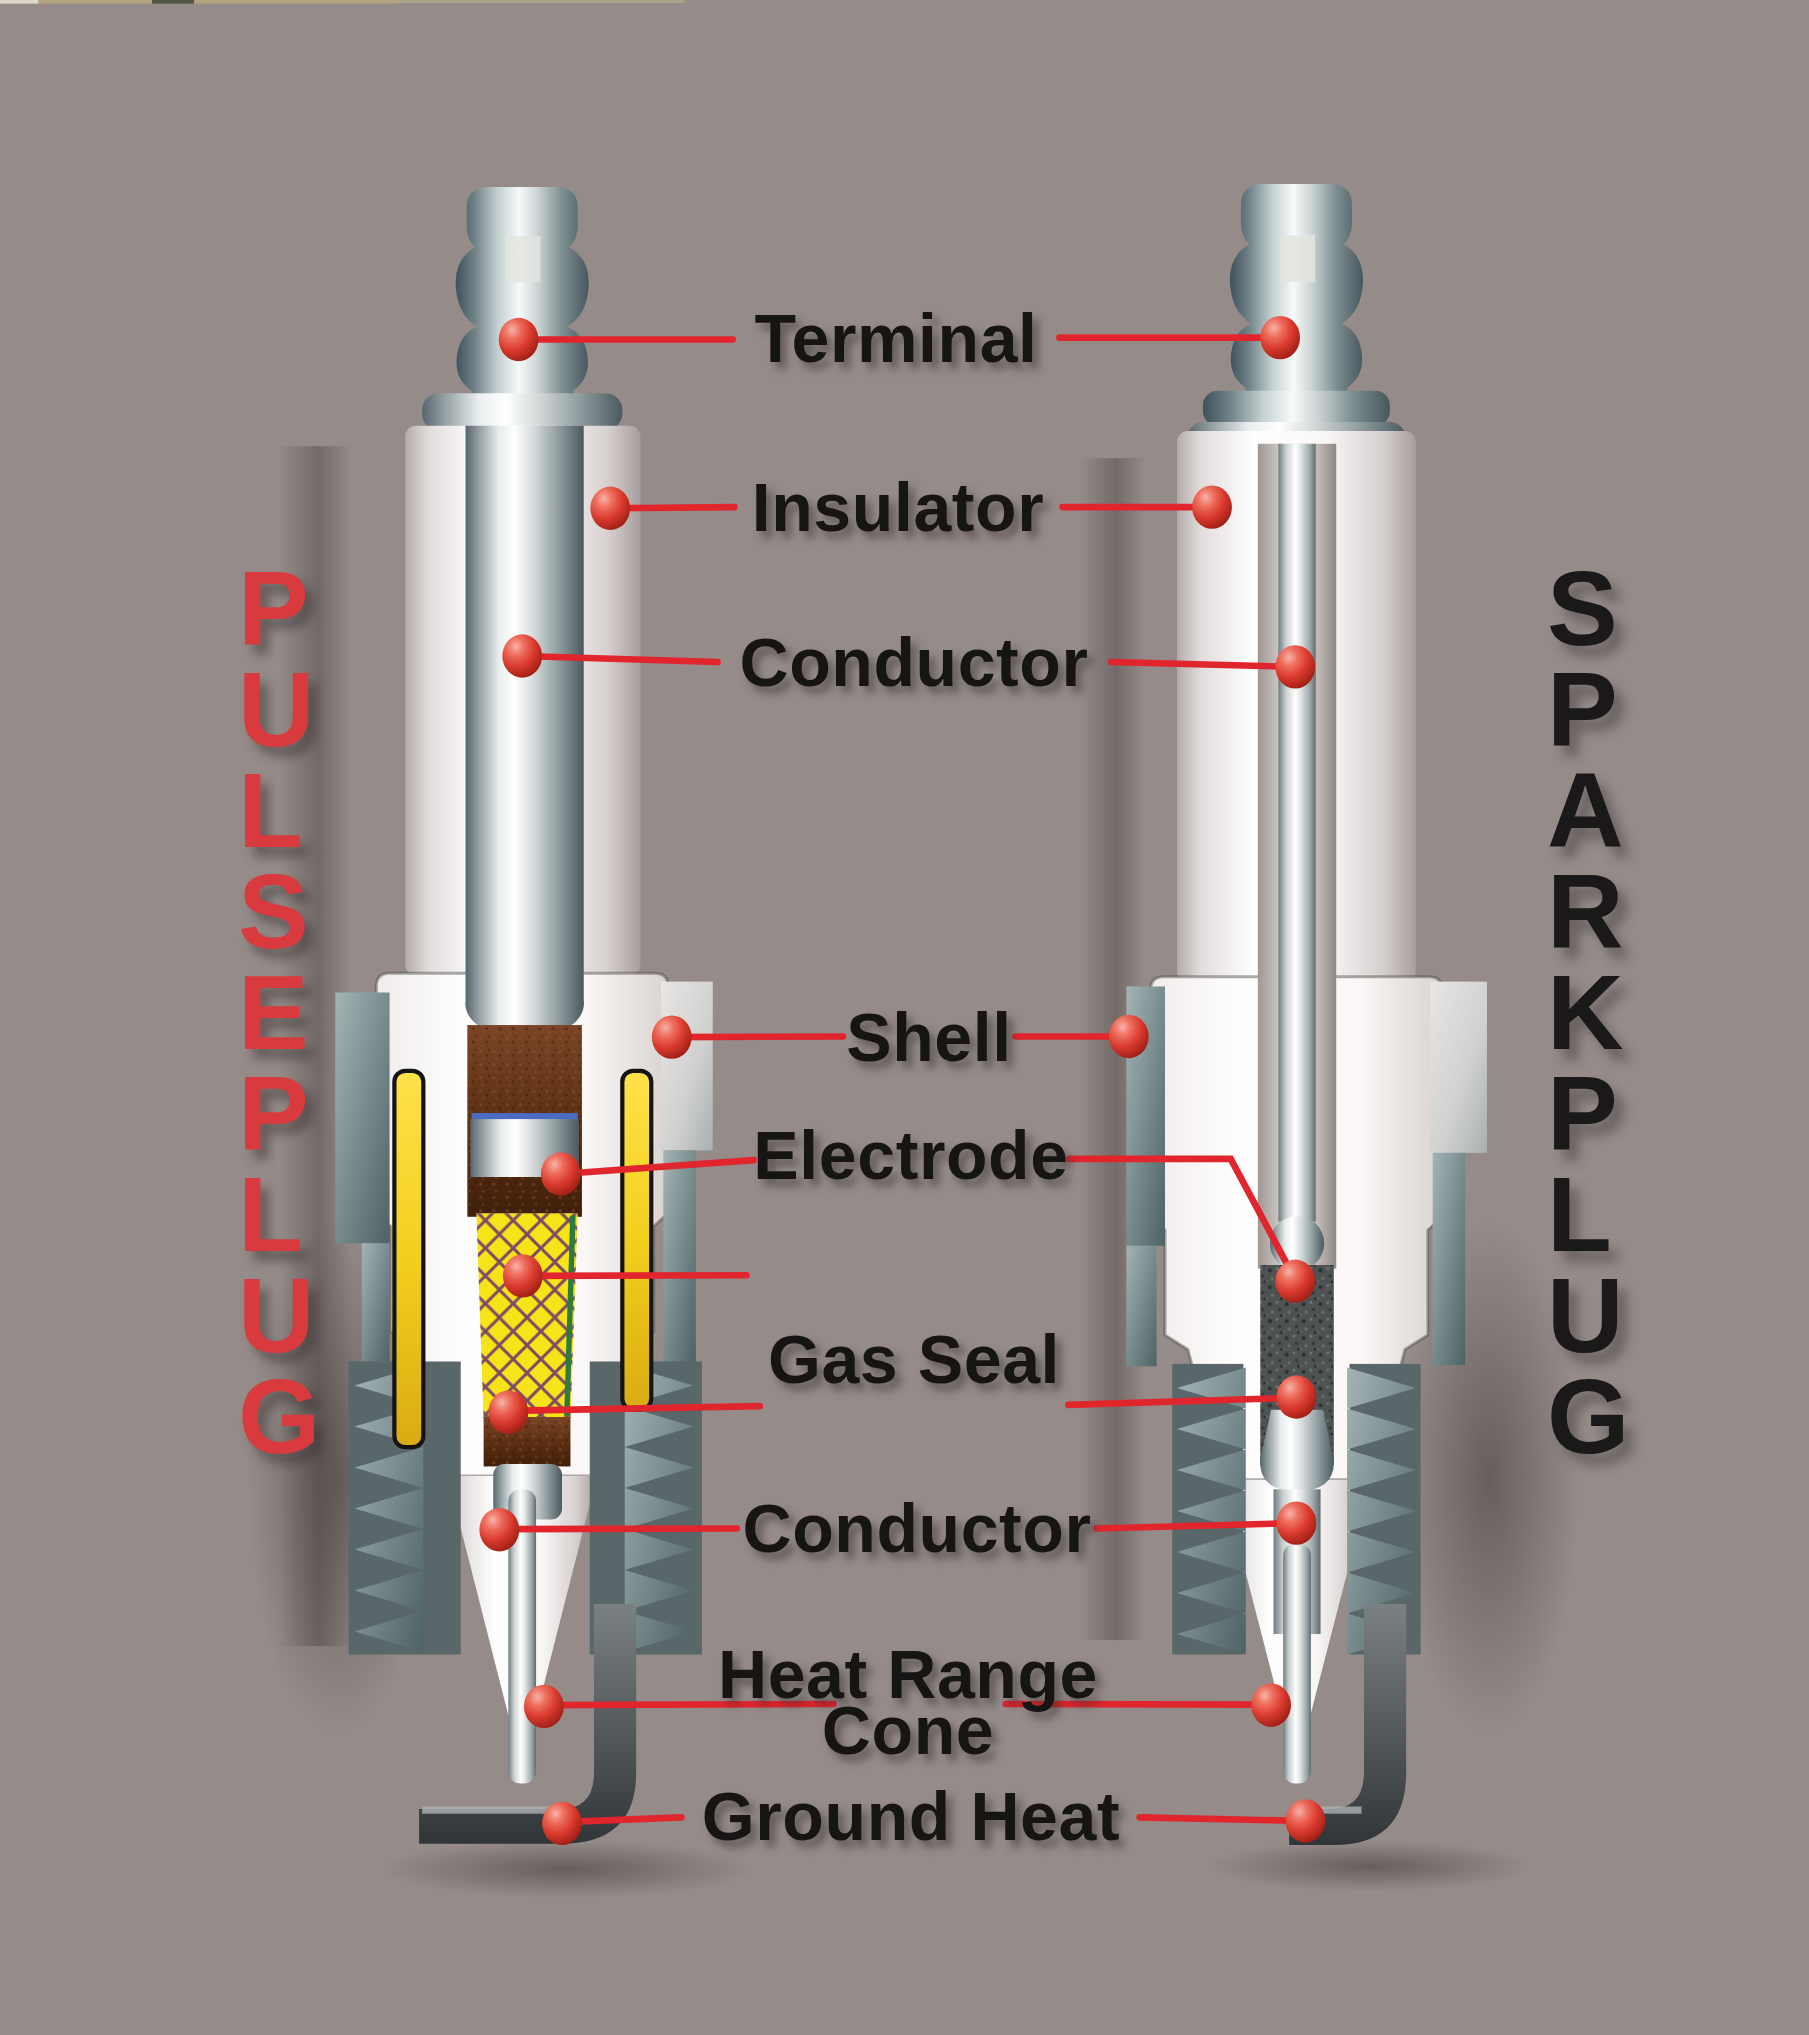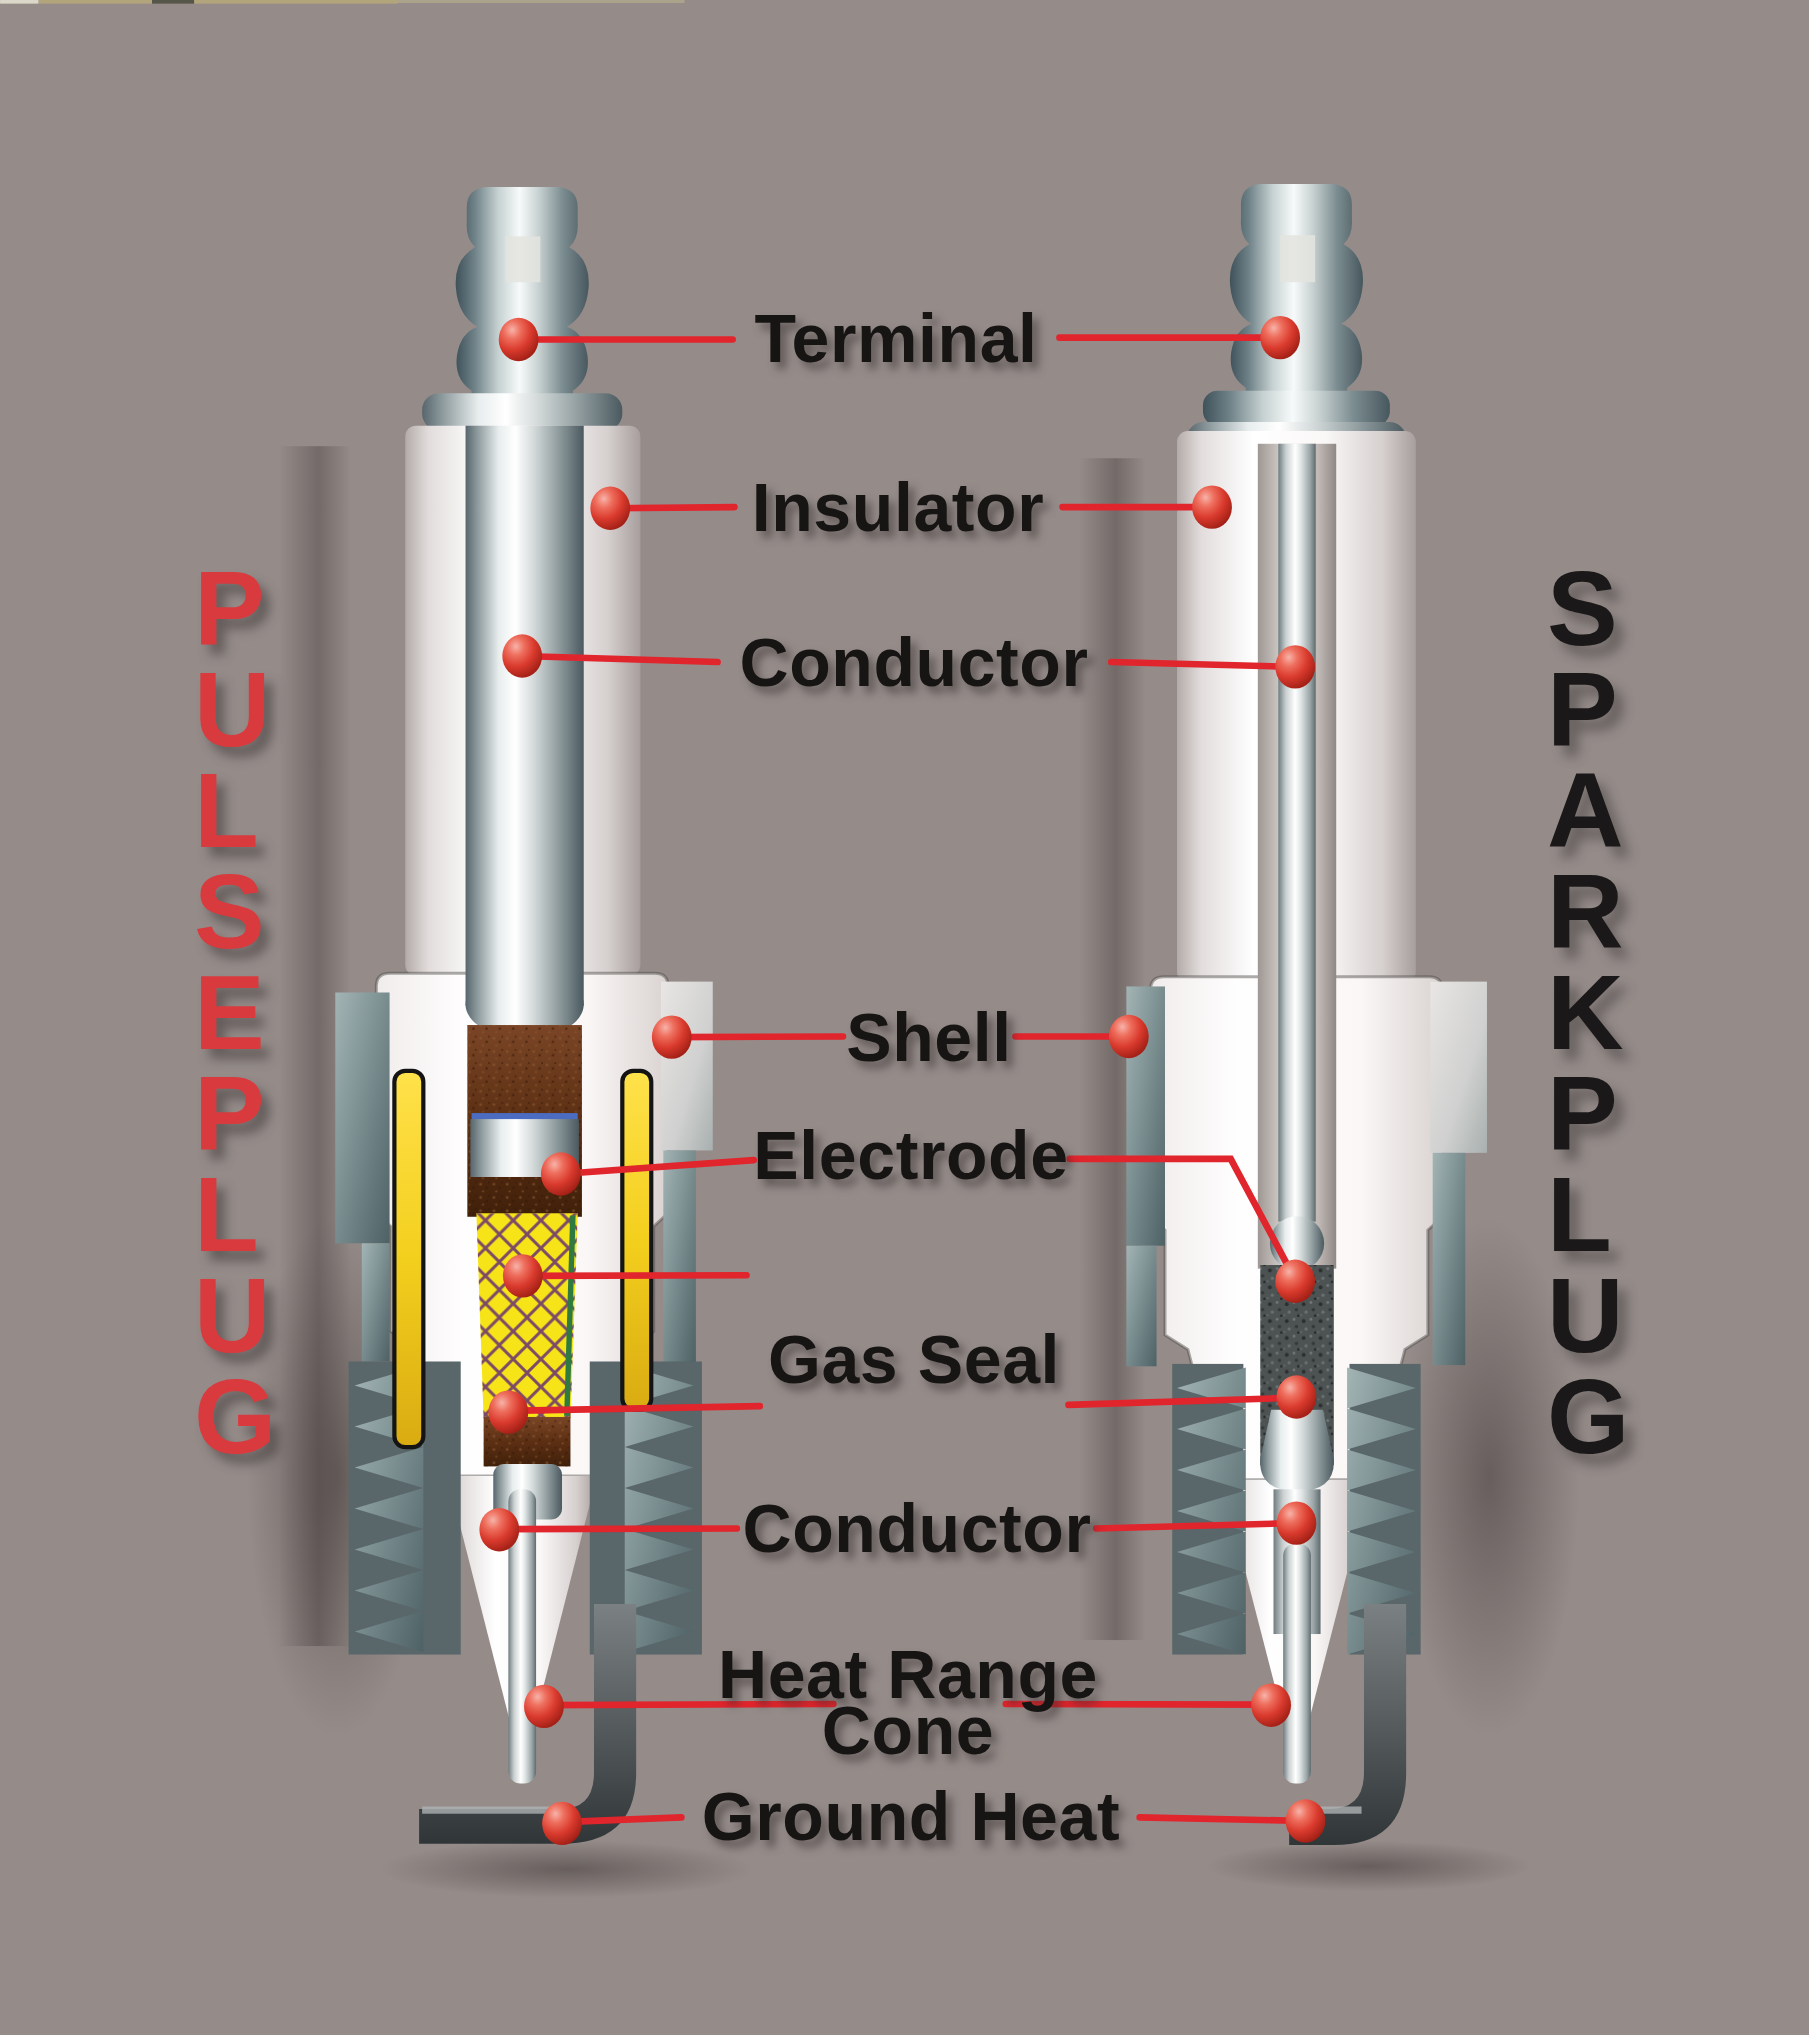--- a/index.html
+++ b/index.html
@@ -7,21 +7,21 @@
          font-family:"Liberation Sans",sans-serif;}
   .stage svg{position:absolute;left:0;top:0;}
   .lbl{position:absolute;transform:translate(-50%,-50%);font-size:68px;font-weight:bold;
        color:#171514;white-space:nowrap;letter-spacing:0.6px;
        text-shadow:6px 7.2px 8.4px rgba(52,46,44,.55);z-index:5;}
   .lbl.capacitor{color:#ffd415;
        text-shadow:0 0 5.4px rgba(240,75,32,.95),0 0 1.8px rgba(235,70,30,.95),7.2px 8.4px 9.6px rgba(70,60,55,.55);}
   .lbl.two-line{white-space:normal;width:476px;text-align:center;line-height:.82em;}
   .vtitle{position:absolute;width:3.6px;word-break:break-all;line-height:101px;font-size:106px;
        font-weight:bold;z-index:5;}
-  .vtitle.left{color:#d93a3e;text-shadow:8.4px 9.6px 11px rgba(52,46,44,.5);}
+  .vtitle.left{color:#d93a3e;text-shadow:8.4px 9.6px 11px rgba(52,46,44,.5);margin-left:44px;}
   .vtitle.right{color:#1a1818;text-shadow:9.6px 11px 12px rgba(52,46,44,.45);}
 </style>
 </head>
 <body>
 
 <div class="stage">
 
 <svg width="1809" height="2035" viewBox="0 0 3000 3375">
   <defs>
     <linearGradient id="gChrome" x1="0" y1="0" x2="1" y2="0">

